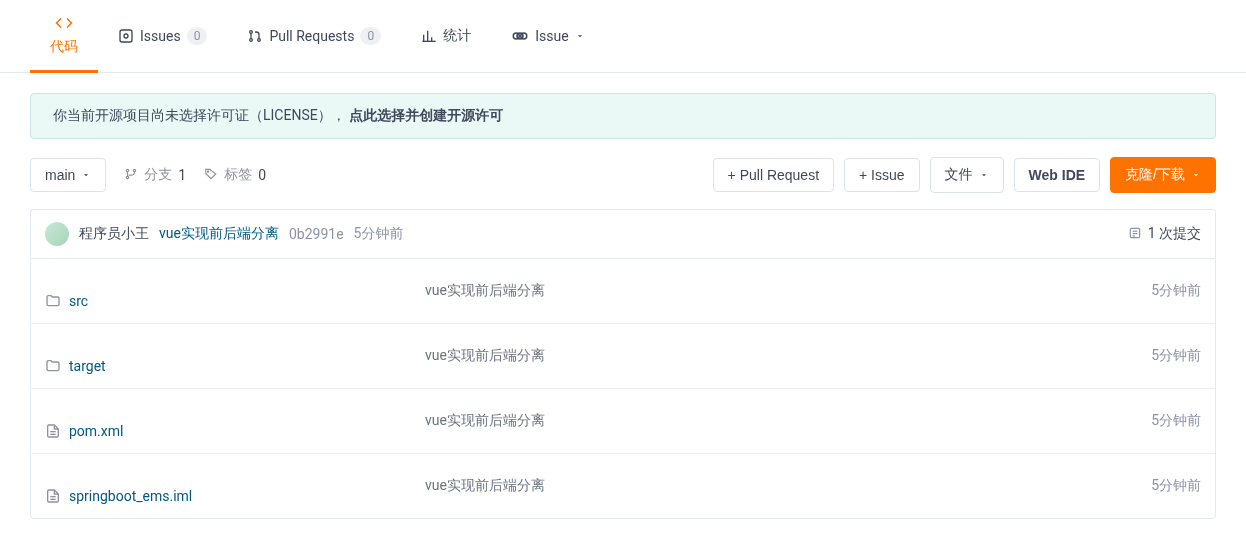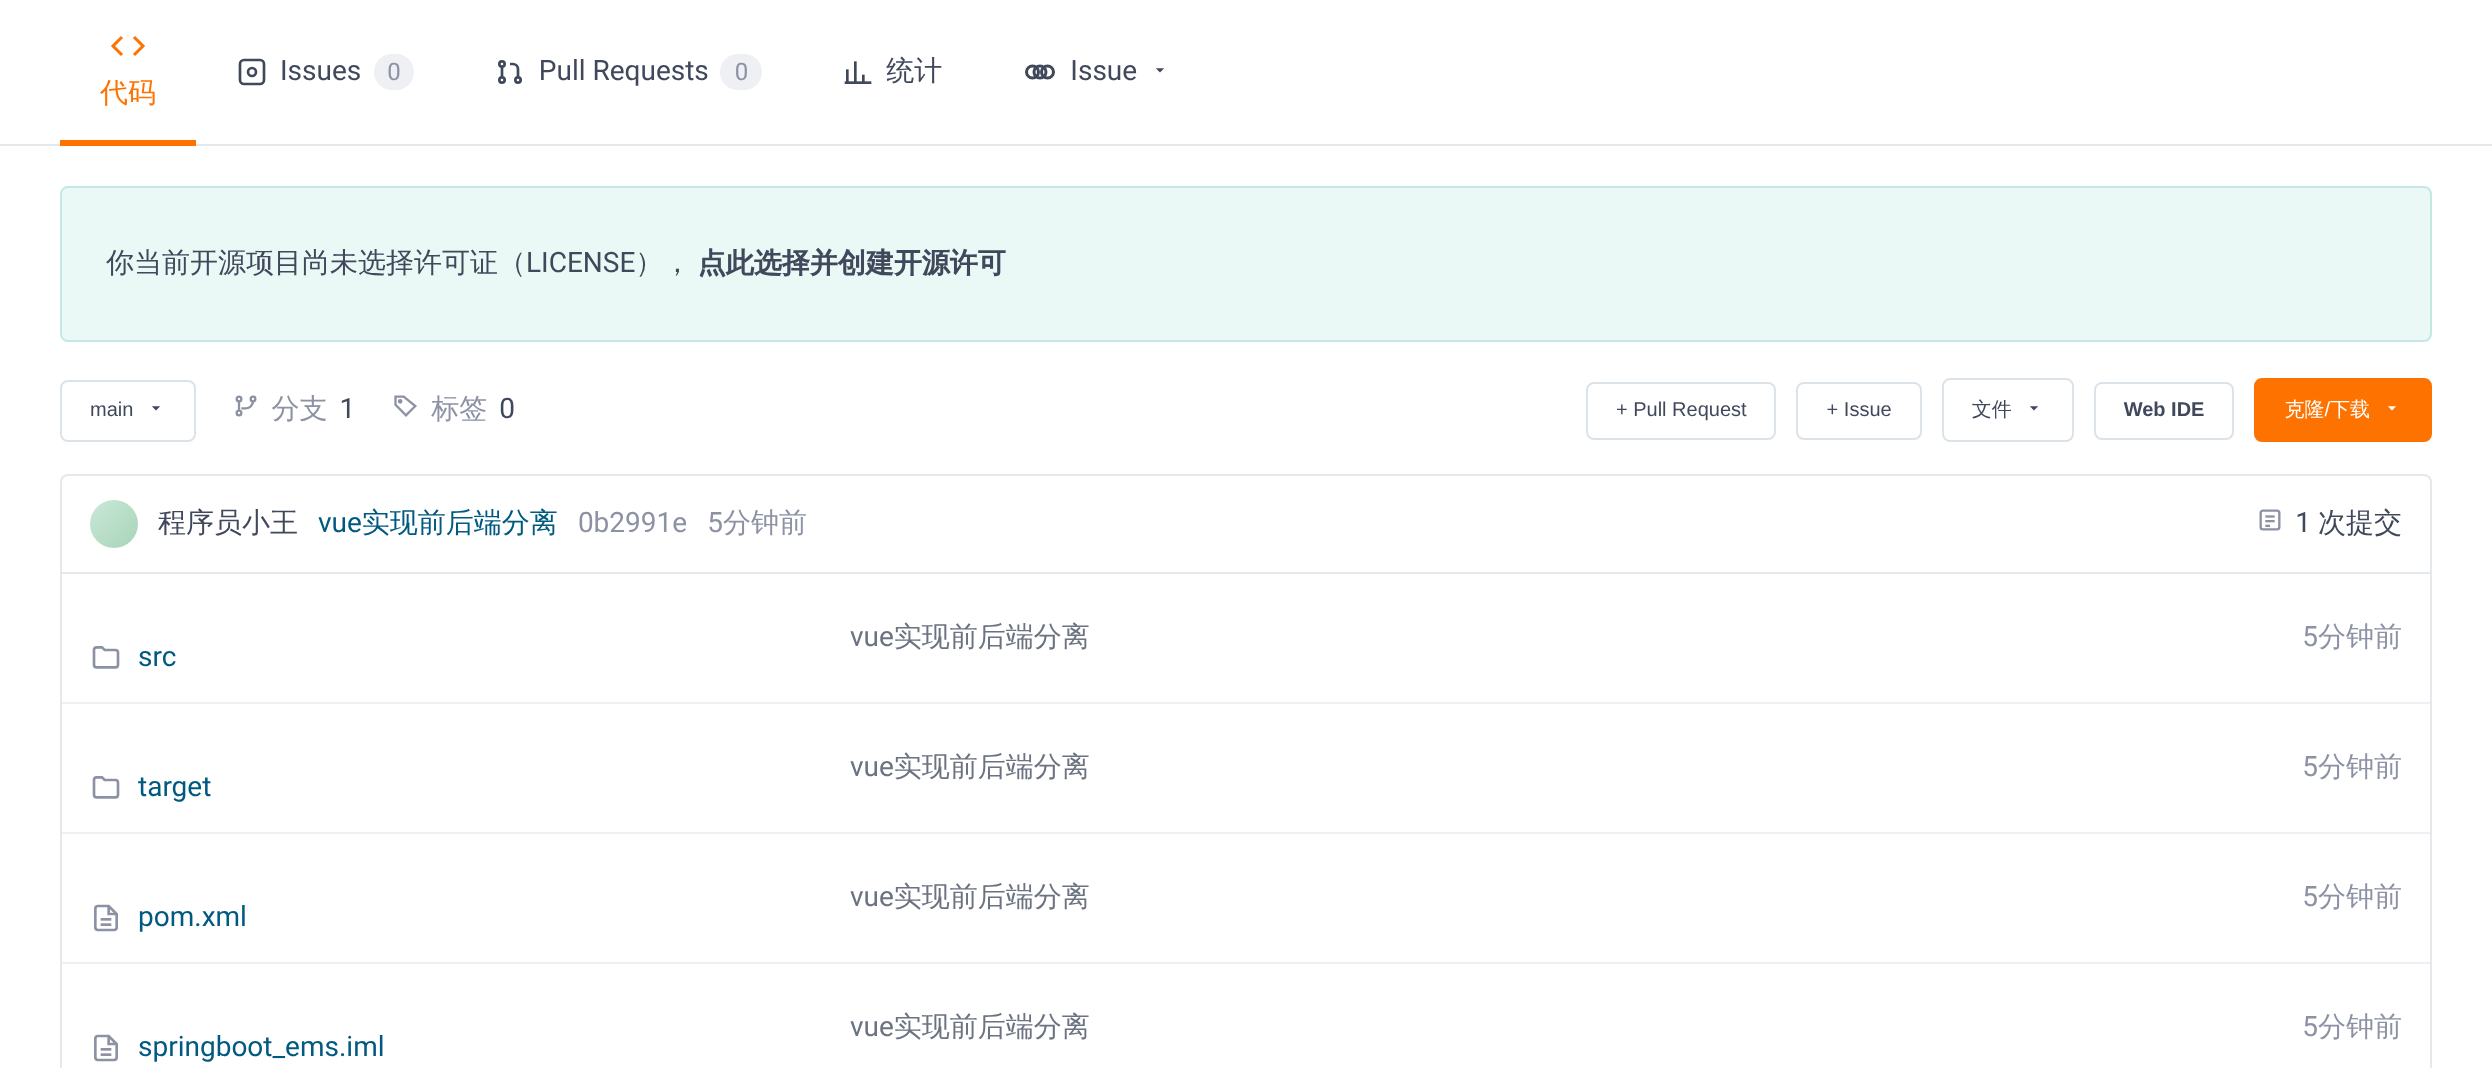--- a/index.html
+++ b/index.html
@@ -6,28 +6,28 @@
 body { font-family: -apple-system, BlinkMacSystemFont, "Segoe UI", Roboto, "Helvetica Neue", Arial, sans-serif; font-size: 14px; color: #40485b; background: #fff; }
 
 .tabs { display: flex; border-bottom: 1px solid #e3e9ed; padding: 0 30px; }
 .tab { display: flex; align-items: center; gap: 6px; padding: 14px 20px; color: #40485b; cursor: pointer; }
 .tab.active { color: #fe7300; border-bottom: 3px solid #fe7300; margin-bottom: -1px; flex-direction: column; }
 .tab .icon { display: inline-flex; }
 .badge { background: #eef0f4; color: #8c92a4; border-radius: 10px; padding: 0 7px; font-size: 12px; line-height: 18px; }
 
 .content { padding: 20px 30px; }
 
-.notice { background: #eaf8f6; border: 1px solid #c5e8e4; border-radius: 4px; padding: 29px 22px; margin-bottom: 18px; color: #40485b; }
+.notice { background: #eaf8f6; border: 1px solid #c5e8e4; border-radius: 4px; padding: 13px 22px; margin-bottom: 18px; color: #40485b; }
 .notice .link { color: #40485b; font-weight: 600; }
 
 .toolbar { display: flex; align-items: center; gap: 12px; margin-bottom: 16px; }
 .toolbar .left { display: flex; align-items: center; gap: 18px; }
 .toolbar .right { margin-left: auto; display: flex; align-items: center; gap: 10px; }
 
-.btn { display: inline-flex; align-items: center; gap: 4px; border: 1px solid #dce3e8; background: #fff; border-radius: 4px; padding: 8px 14px; color: #40485b; cursor: pointer; font-size: 10px; }
+.btn { display: inline-flex; align-items: center; gap: 4px; border: 1px solid #dce3e8; background: #fff; border-radius: 4px; padding: 8px 14px; color: #40485b; cursor: pointer; font-size: 14px; }
 .btn.primary { background: #fe7300; border-color: #fe7300; color: #fff; }
 .btn .caret { margin-left: 2px; }
 
 .meta { display: inline-flex; align-items: center; gap: 6px; color: #8c92a4; }
 .meta .num { color: #40485b; }
 
 .commit-header { display: flex; align-items: center; gap: 10px; border: 1px solid #e3e9ed; border-bottom: none; border-radius: 4px 4px 0 0; padding: 12px 14px; background: #fff; }
 .avatar { width: 24px; height: 24px; border-radius: 50%; background: linear-gradient(135deg,#c9e8d8,#a8d4b8); display: inline-block; }
 .author { color: #40485b; }
 .commit-msg { color: #005980; }

